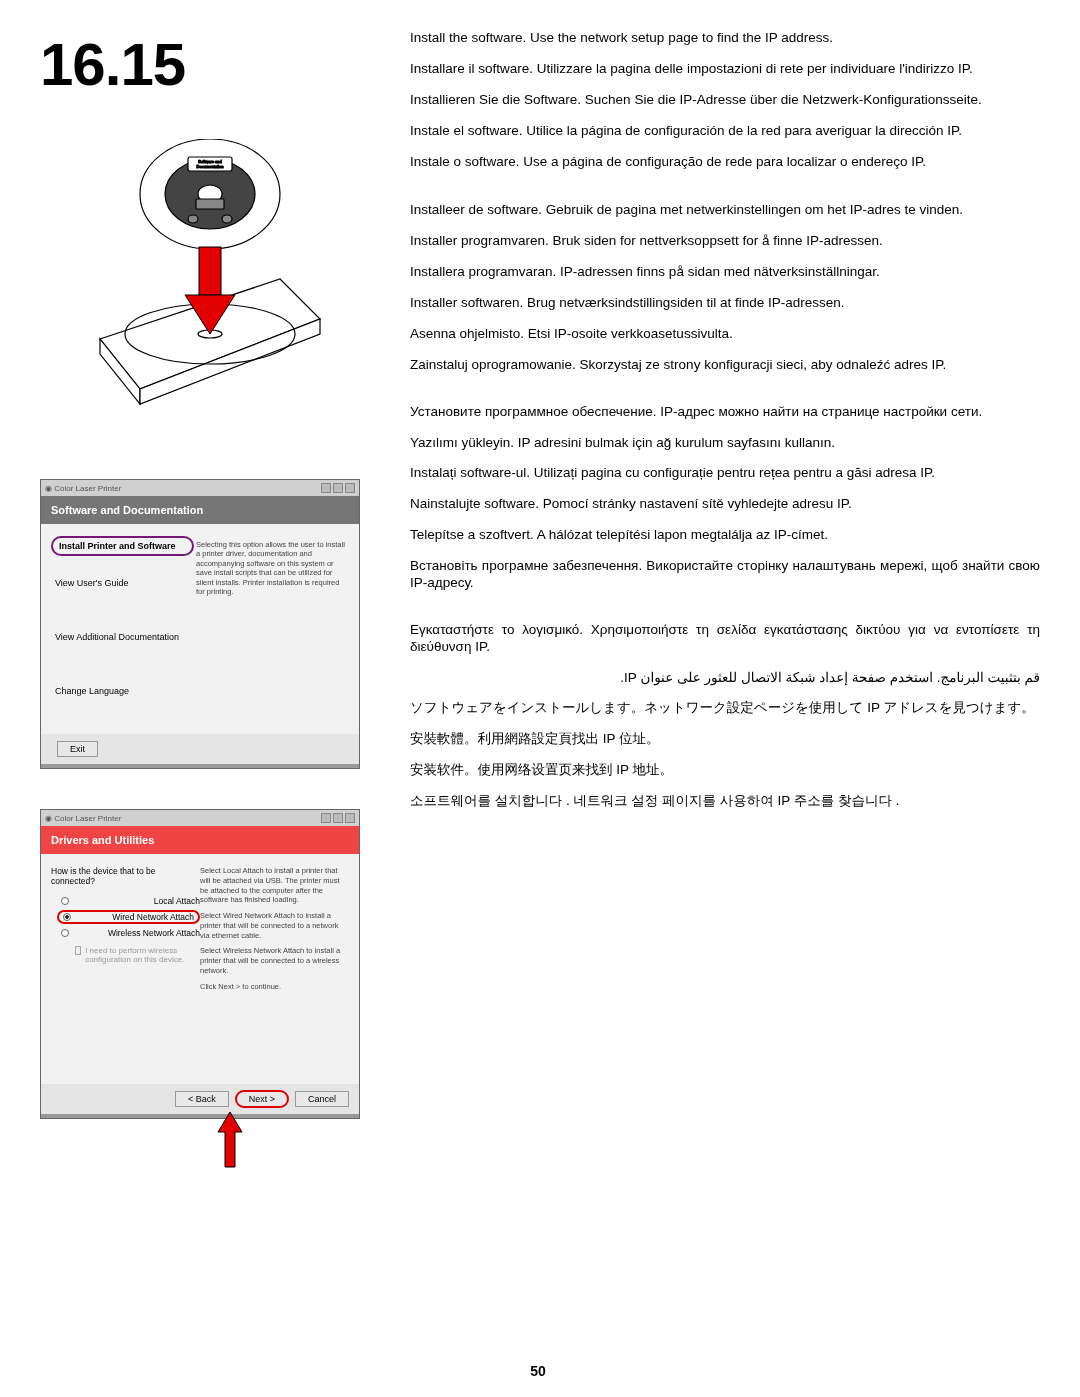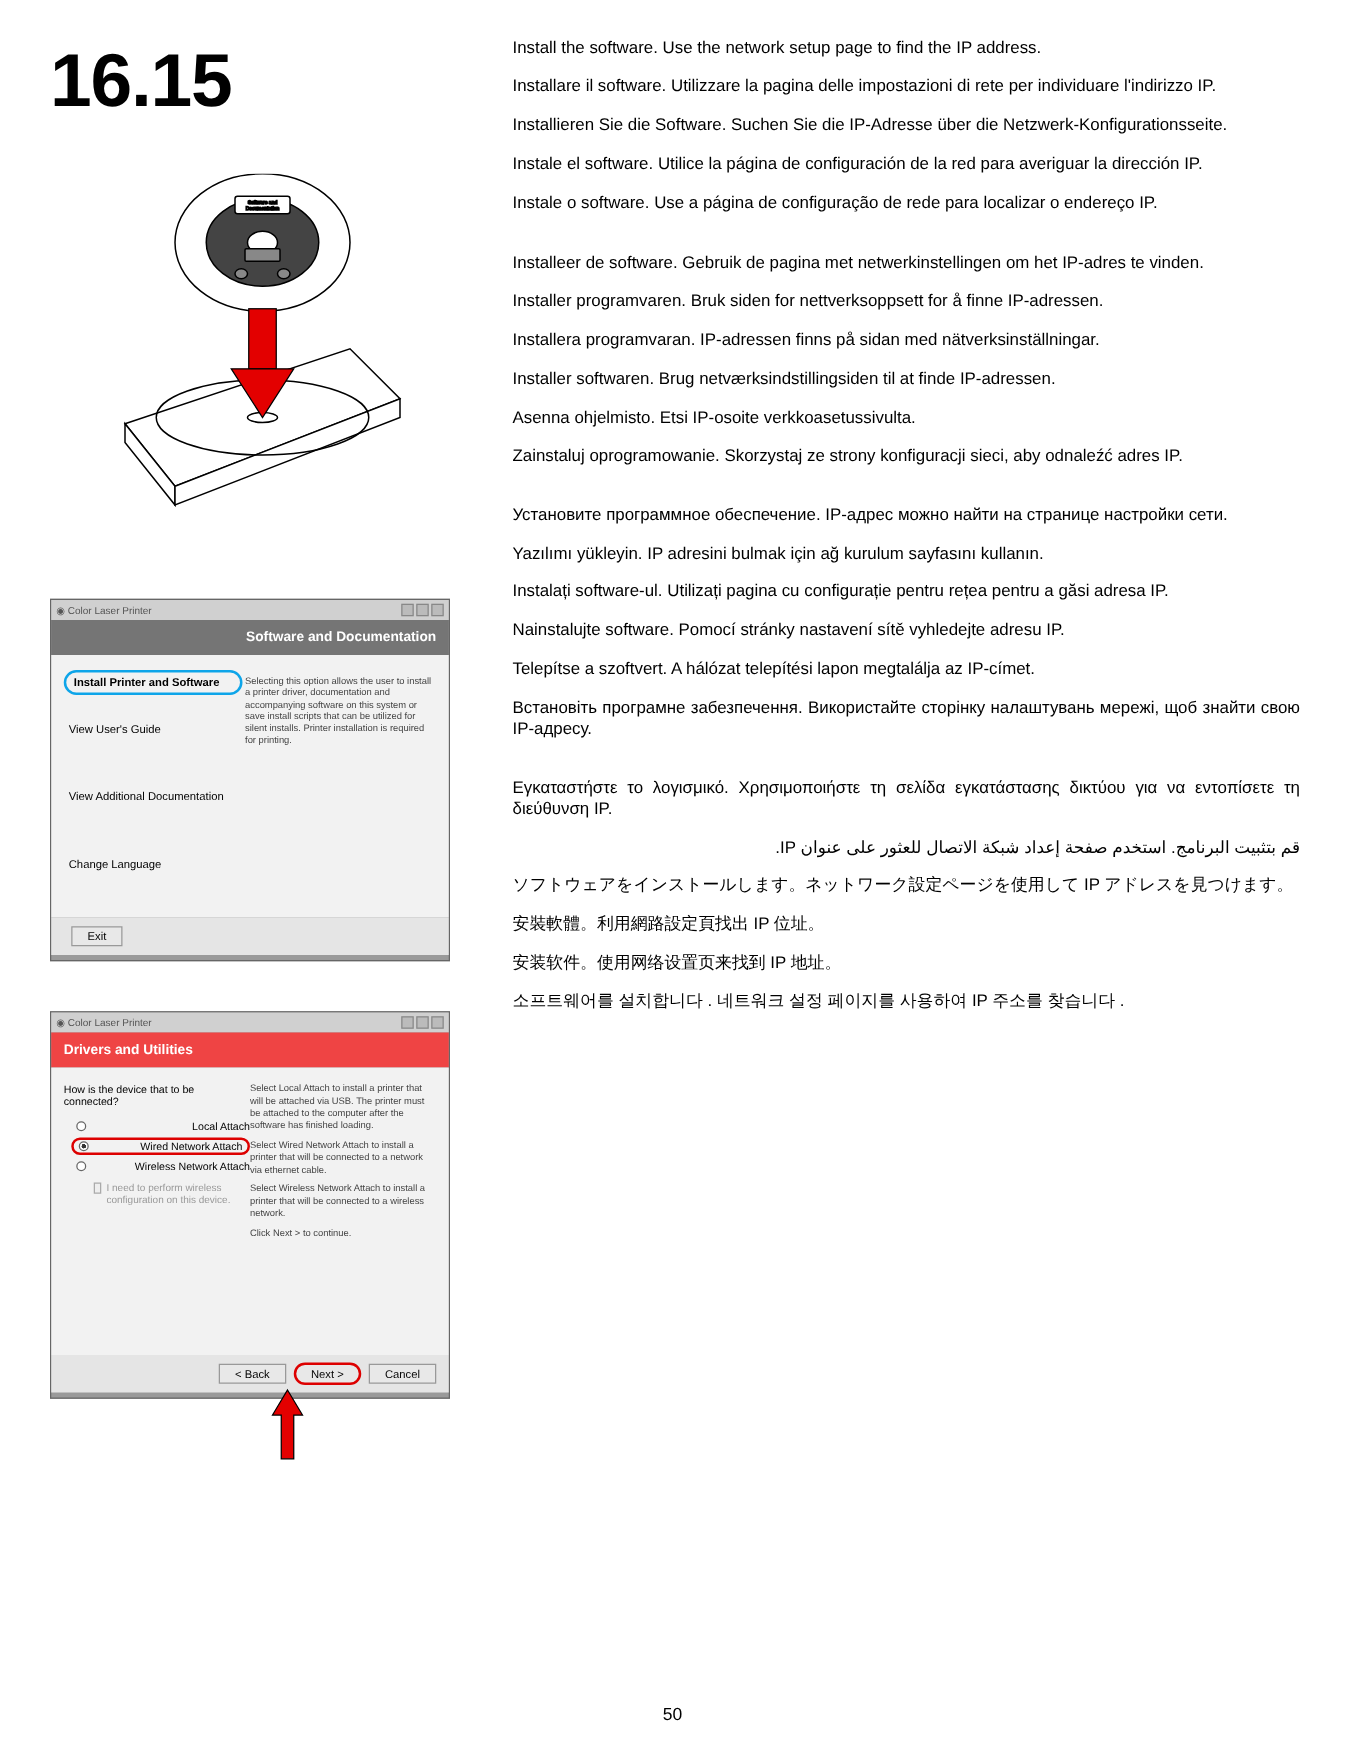--- a/index.html
+++ b/index.html
@@ -16,25 +16,25 @@
   .right-col { flex: 1; padding-left: 30px; }
   .step-number { font-size: 60px; font-weight: bold; margin-bottom: 40px; letter-spacing:-1px; }
   
   .cd-illus { width: 260px; height: 280px; position: relative; margin: 0 auto 60px auto; }
   .cd-illus svg { width: 100%; height: 100%; }
   
   .installer { width: 320px; height: 290px; background: #9a9a9a; border: 1px solid #666; margin-bottom: 40px; font-size: 9px; }
   .installer .titlebar { background: #d0d0d0; height: 16px; display:flex; align-items:center; padding: 0 4px; color:#555; font-size:8px; }
   .installer .titlebar .winctrls { margin-left:auto; display:flex; gap:2px; }
   .installer .titlebar .winctrls span { width:10px; height:10px; background:#bbb; border:1px solid #888; display:inline-block; }
-  .installer .header { background: #757575; color: #fff; font-weight: bold; padding: 8px 10px; font-size: 11px; text-align: right; }
+  .installer .header { background: #757575; color: #fff; font-weight: bold; padding: 8px 10px; font-size: 11px; }
   .installer .body { background: #f2f2f2; height: 210px; padding: 12px 10px; display:flex; }
   .installer .body .menu { width: 48%; }
   .installer .body .menu .item { padding: 22px 4px; cursor:pointer; font-size:9px;}
-  .installer .body .menu .item.highlight { border: 2px solid #0ea5e9; border-radius: 14px; font-weight: bold; padding: 3px 6px; }
+  .installer .body .menu .item.highlight { border: 2px solid #701a75; border-radius: 14px; font-weight: bold; padding: 3px 6px; }
   .installer .body .desc { width: 52%; font-size: 7.5px; color:#444; padding: 4px 2px; line-height:1.25; }
   .installer .footer { background:#e5e5e5; height: 30px; display:flex; align-items:center; padding:0 10px; }
   .btn { background: #e8e8e8; border: 1px solid #999; padding: 2px 12px; font-size: 9px; margin-left:6px; cursor:pointer; }
 
   .installer2 { width: 320px; height: 310px; background: #9a9a9a; border: 1px solid #666; font-size: 9px; position:relative; }
   .installer2 .titlebar { background: #d0d0d0; height: 16px; display:flex; align-items:center; padding: 0 4px; color:#555; font-size:8px;}
   .installer2 .titlebar .winctrls { margin-left:auto; display:flex; gap:2px; }
   .installer2 .titlebar .winctrls span { width:10px; height:10px; background:#bbb; border:1px solid #888; display:inline-block; }
   .installer2 .header { background: #ef4444; color: #fff; font-weight: bold; padding: 8px 10px; font-size: 11px; }
   .installer2 .body { background: #f2f2f2; height: 230px; padding: 12px 10px; display:flex; }
@@ -50,21 +50,21 @@
   .installer2 .body .rdesc p { margin-bottom:6px; }
   .installer2 .footer { background:#e5e5e5; height: 30px; display:flex; align-items:center; justify-content:flex-end; padding:0 10px; }
   .btn.highlight { border:2px solid #d00; border-radius:10px; }
 
   .right-col p { font-size: 13.5px; line-height: 1.25; margin-bottom: 14px; text-align: justify; }
   .right-col .block1 { margin-bottom: 32px; }
   .right-col .block2 { margin-bottom: 30px; }
   .right-col .block3 { }
   .arrow2 { position:absolute; left:169px; bottom:-55px; }
 
-  .page-num { position: absolute; bottom: 18px; left: 0; right: 4px; text-align:center; font-size: 14px; font-weight: normal; margin-top: 20px; }
+  .page-num { position: absolute; bottom: 18px; left: 0; right: 4px; text-align:center; font-size: 14px; font-weight: bold; margin-top: 20px; }
 </style>
 </head>
 <body>
 
 <div class="container">
   <div class="left-col">
     <div class="step-number">16.15</div>
 
     <div class="cd-illus">
       <svg viewBox="0 0 260 280">

